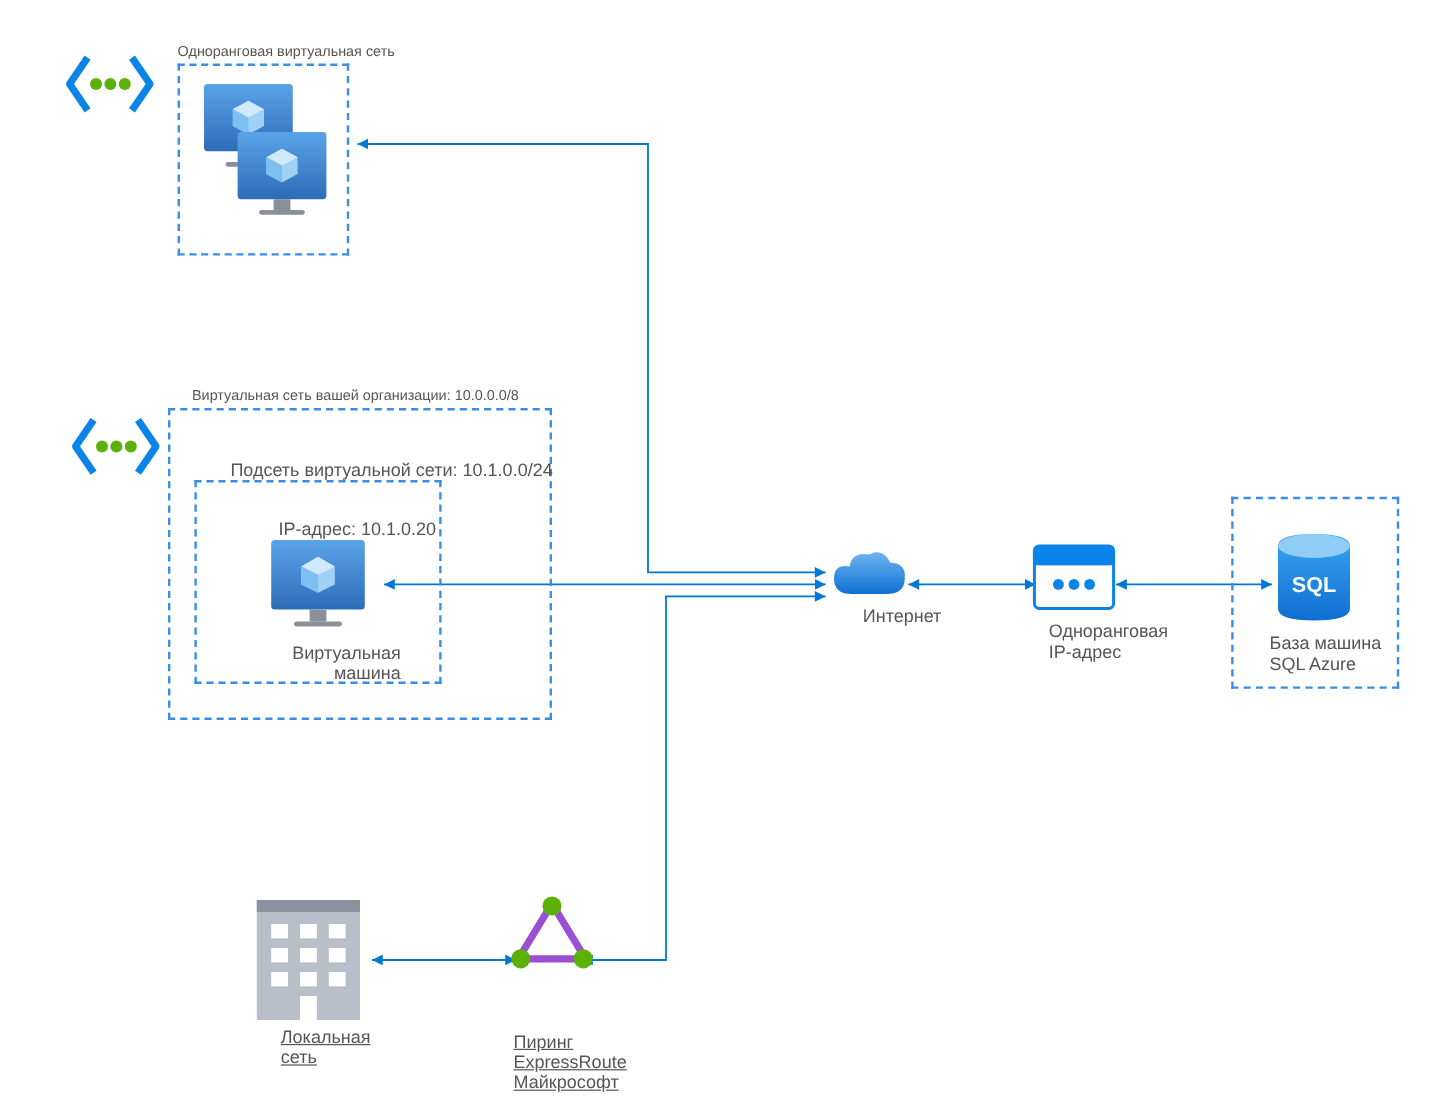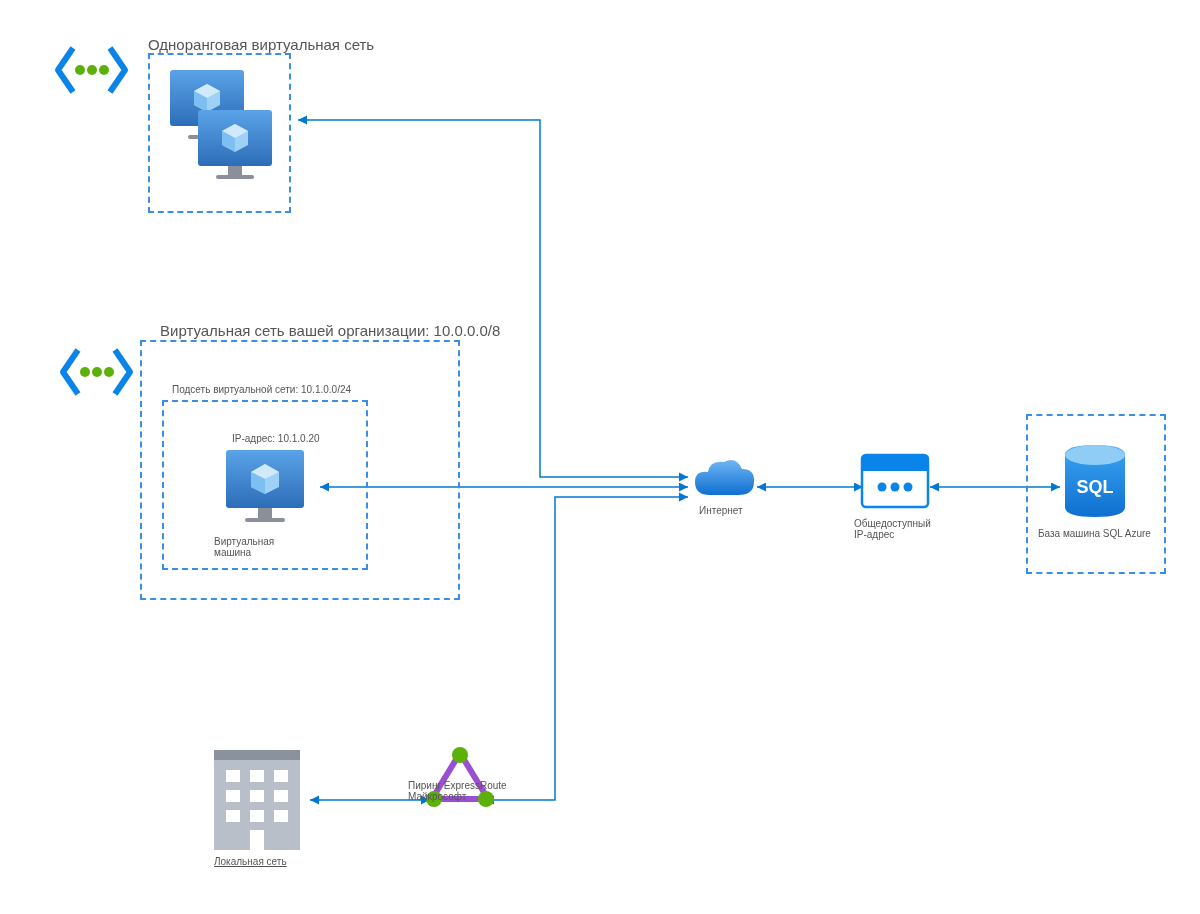--- a/index.html
+++ b/index.html
@@ -2,22 +2,22 @@
 <html><head>
 <meta charset="utf-8">
 <style>
   * { box-sizing: border-box; margin: 0; padding: 0; }
   body {
     width: 1200px; height: 914px;
     font-family: "Segoe UI", Arial, sans-serif;
     font-size: 12px; color: #555;
     position: relative; background: #fff;
   }
-  .label { position: absolute; color: #555; font-size: 15px; }
-  .label.small { font-size: 10px; }
+  .label { position: absolute; color: #555; font-size: 12px; }
+  .label.small { font-size: 15px; margin-left: 20px; }
   .dashed-box {
     position: absolute;
     border: 2px dashed #3a8ee6;
   }
   .dashed-box.long { border-style: dashed; border-width: 2px; }
   svg.canvas { position: absolute; left: 0; top: 0; width: 1200px; height: 914px; }
 </style>
 </head>
 <body>
 
@@ -161,25 +161,25 @@
 <div class="dashed-box" style="left:162px; top:400px; width:206px; height:170px;"></div>
 
 <div class="dashed-box" style="left:1026px; top:414px; width:140px; height:160px;"></div>
 
 <div class="label" style="left:148px; top:36px;">Одноранговая виртуальная сеть</div>
 
 <div class="label" style="left:160px; top:322px;text-align:center;">Виртуальная сеть вашей организации: 10.0.0.0/8</div>
 
 <div class="label small" style="left:172px; top:384px;">Подсеть виртуальной сети: 10.1.0.0/24</div>
 
-<div class="label small" style="left:232px; top:433px;">IP-адрес: 10.1.0.20</div>
+<div class="label small" style="left:212px; top:433px;">IP-адрес: 10.1.0.20</div>
 
-<div class="label small" style="left:214px; top:536px; text-align:left; width:100px;">Виртуальная машина</div>
+<div class="label small" style="left:214px; top:536px; text-align:right; width:100px;">Виртуальная машина</div>
 
 <div class="label small" style="left:699px; top:505px;text-align:center;">Интернет</div>
 
-<div class="label small" style="left:854px; top:518px; width:90px;">Общедоступный IP-адрес</div>
+<div class="label small" style="left:854px; top:518px; width:90px;">Одноранговая IP-адрес</div>
 
 <div class="label small" style="left:1038px; top:528px; width:120px;">База машина SQL Azure</div>
 
-<div class="label small" style="left:408px; top:780px; width:130px;">Пиринг ExpressRoute Майкрософт</div>
+<div class="label small" style="left:408px; top:860px; width:130px;text-decoration:underline;">Пиринг ExpressRoute Майкрософт</div>
 
 <div class="label small" style="left:214px; top:856px; width:90px;text-decoration:underline;">Локальная сеть</div>
 
 </body></html>

